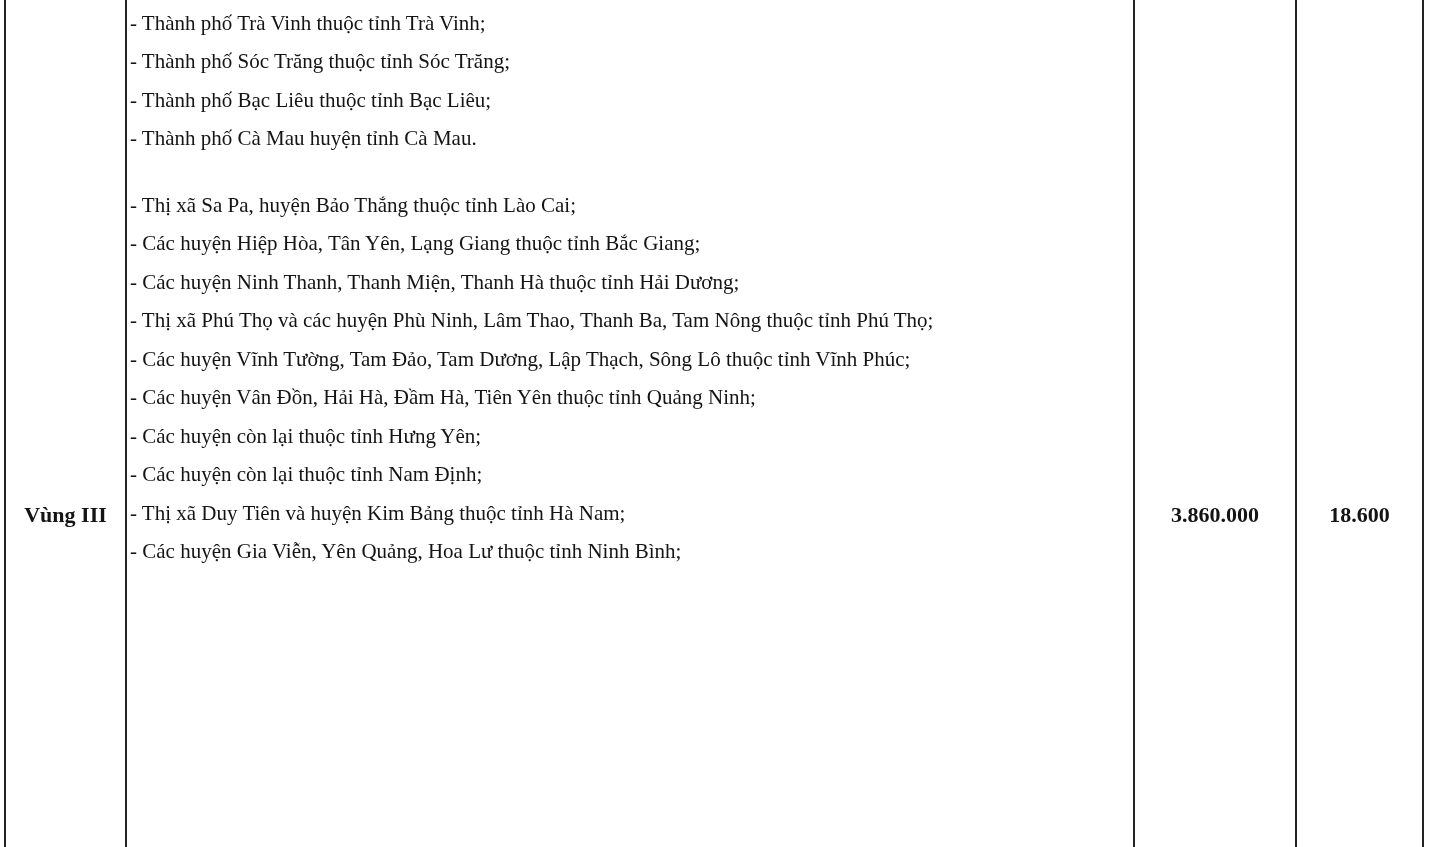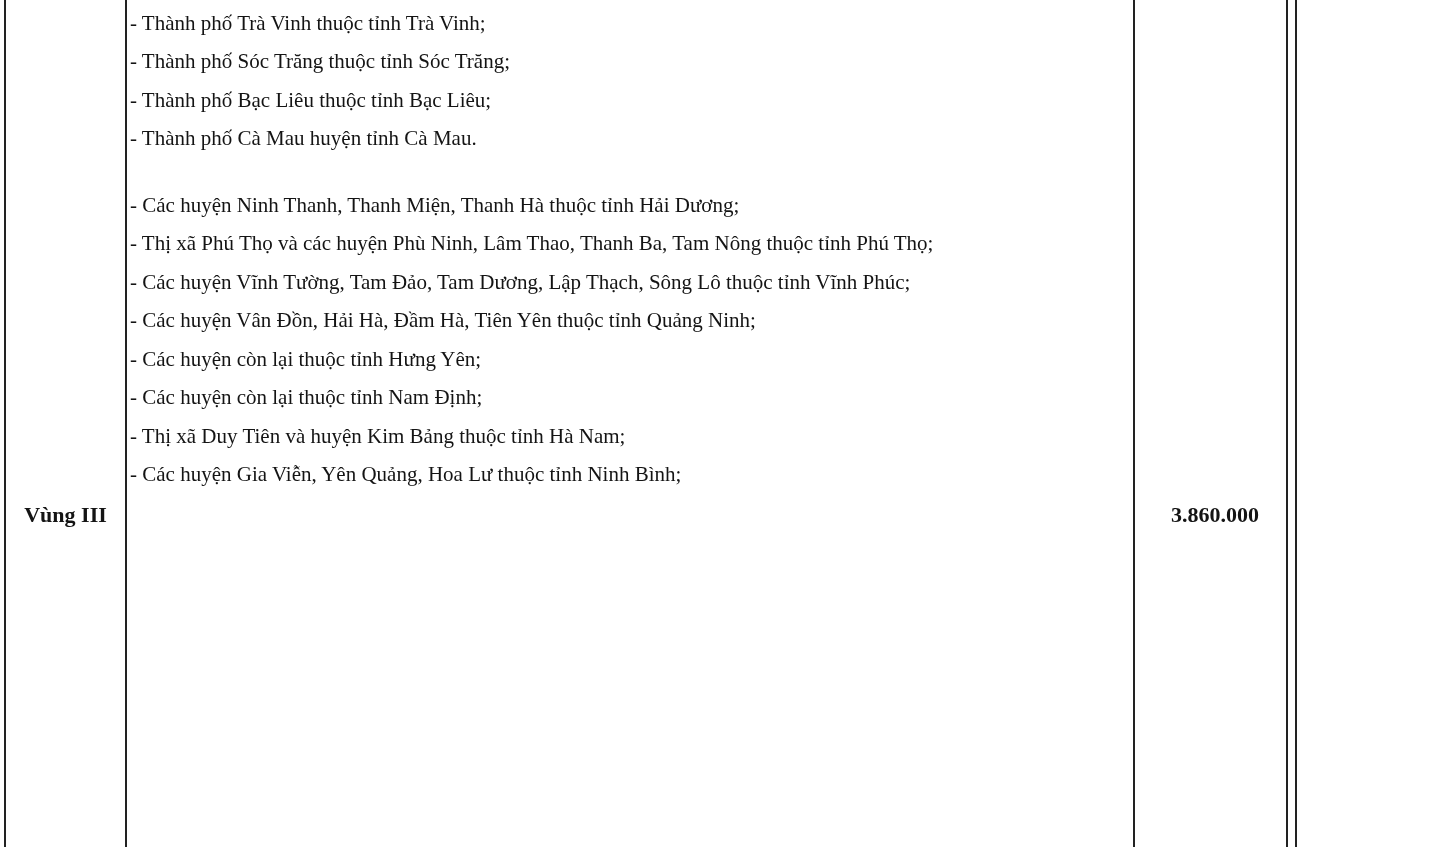--- a/index.html
+++ b/index.html
@@ -13,21 +13,21 @@
     height: 847px;
     background: #ffffff;
     overflow: hidden;
     font-family: "Liberation Serif", "DejaVu Serif", serif;
     color: #141414;
   }
   .table {
     position: absolute;
     left: 4px;
     top: 0;
-    width: 1284px;
+    width: 1420px;
     height: 847px;
     box-sizing: border-box;
     border-left: 2px solid #222222;
     border-right: 2px solid #222222;
     display: grid;
     grid-template-columns: 121px 1008px 162px 1fr;
     grid-template-rows: 182px 1fr;
   }
   .cell {
     box-sizing: border-box;
@@ -74,20 +74,22 @@
       <span class="wage-value"></span>
     </div>
     <div class="cell wage-cell row-top">
       <span class="wage-value"></span>
     </div>
 
     <div class="cell v-sep region-cell row-main">
       <span class="region-label">Vùng III</span>
     </div>
     <div class="cell v-sep localities-cell row-main">
+        <p class="item">- Thị xã Sa Pa, huyện Bảo Thắng thuộc tỉnh Lào Cai;</p>
+        <p class="item">- Các huyện Hiệp Hòa, Tân Yên, Lạng Giang thuộc tỉnh Bắc Giang;</p>
         <p class="item">- Các huyện Ninh Thanh, Thanh Miện, Thanh Hà thuộc tỉnh Hải Dương;</p>
         <p class="item">- Thị xã Phú Thọ và các huyện Phù Ninh, Lâm Thao, Thanh Ba, Tam Nông thuộc tỉnh Phú Thọ;</p>
         <p class="item">- Các huyện Vĩnh Tường, Tam Đảo, Tam Dương, Lập Thạch, Sông Lô thuộc tỉnh Vĩnh Phúc;</p>
         <p class="item">- Các huyện Vân Đồn, Hải Hà, Đầm Hà, Tiên Yên thuộc tỉnh Quảng Ninh;</p>
         <p class="item">- Các huyện còn lại thuộc tỉnh Hưng Yên;</p>
         <p class="item">- Các huyện còn lại thuộc tỉnh Nam Định;</p>
         <p class="item">- Thị xã Duy Tiên và huyện Kim Bảng thuộc tỉnh Hà Nam;</p>
         <p class="item">- Các huyện Gia Viễn, Yên Quảng, Hoa Lư thuộc tỉnh Ninh Bình;</p>
       </div>
     <div class="cell v-sep wage-cell row-main">

